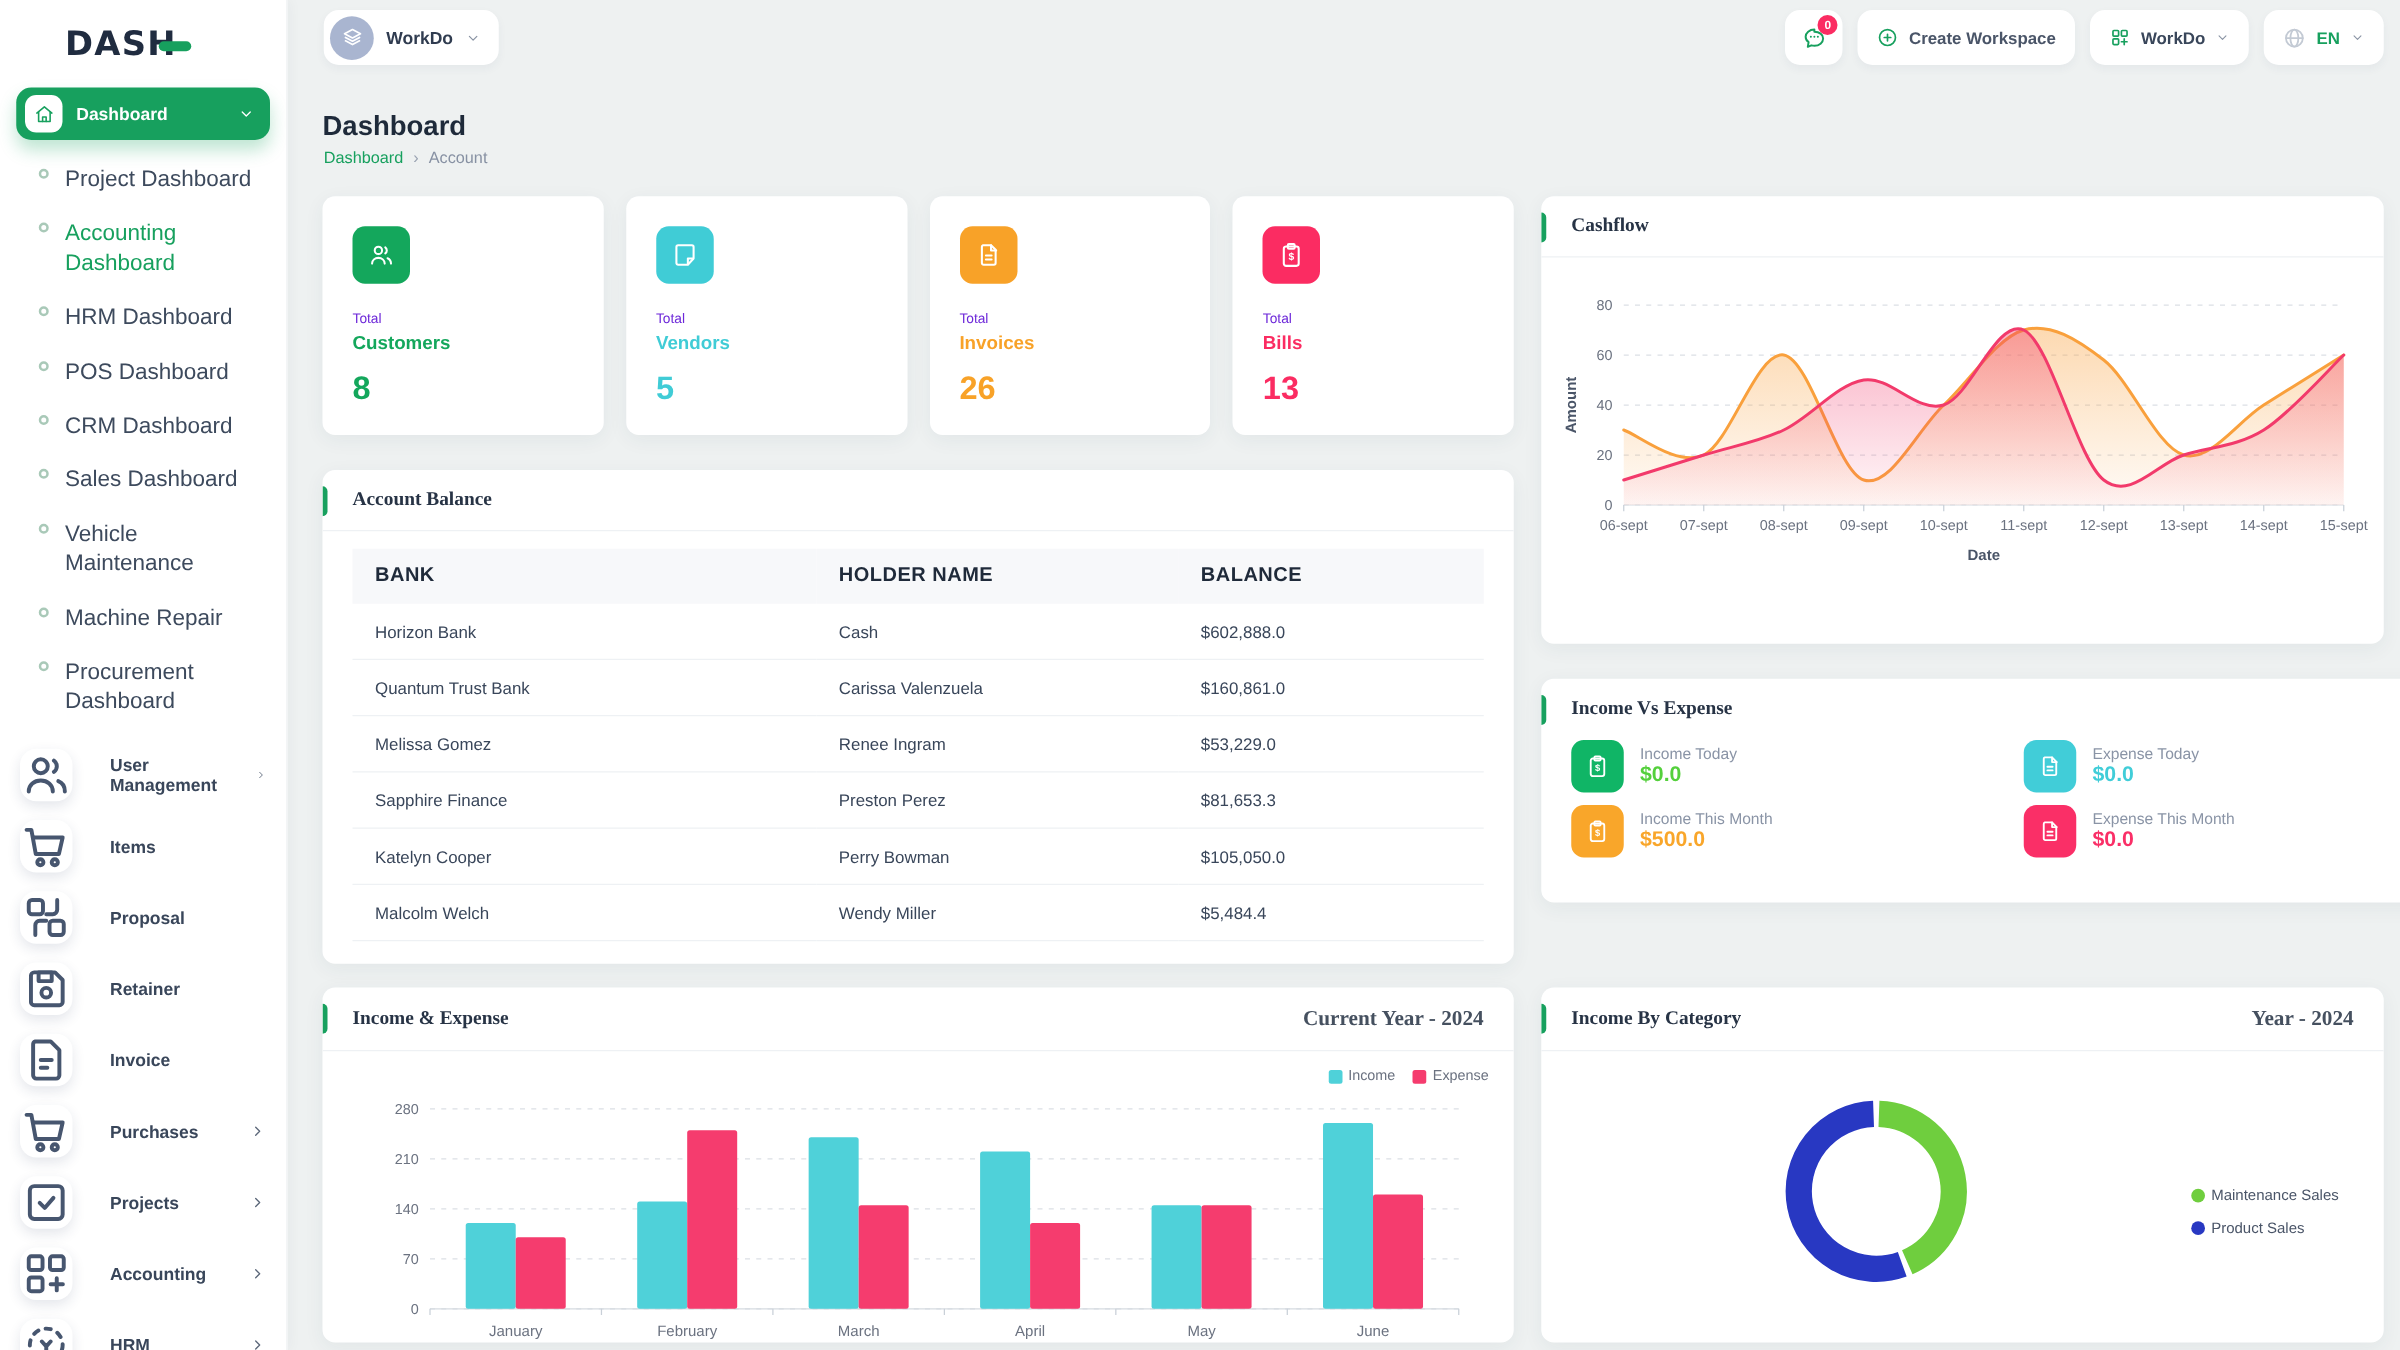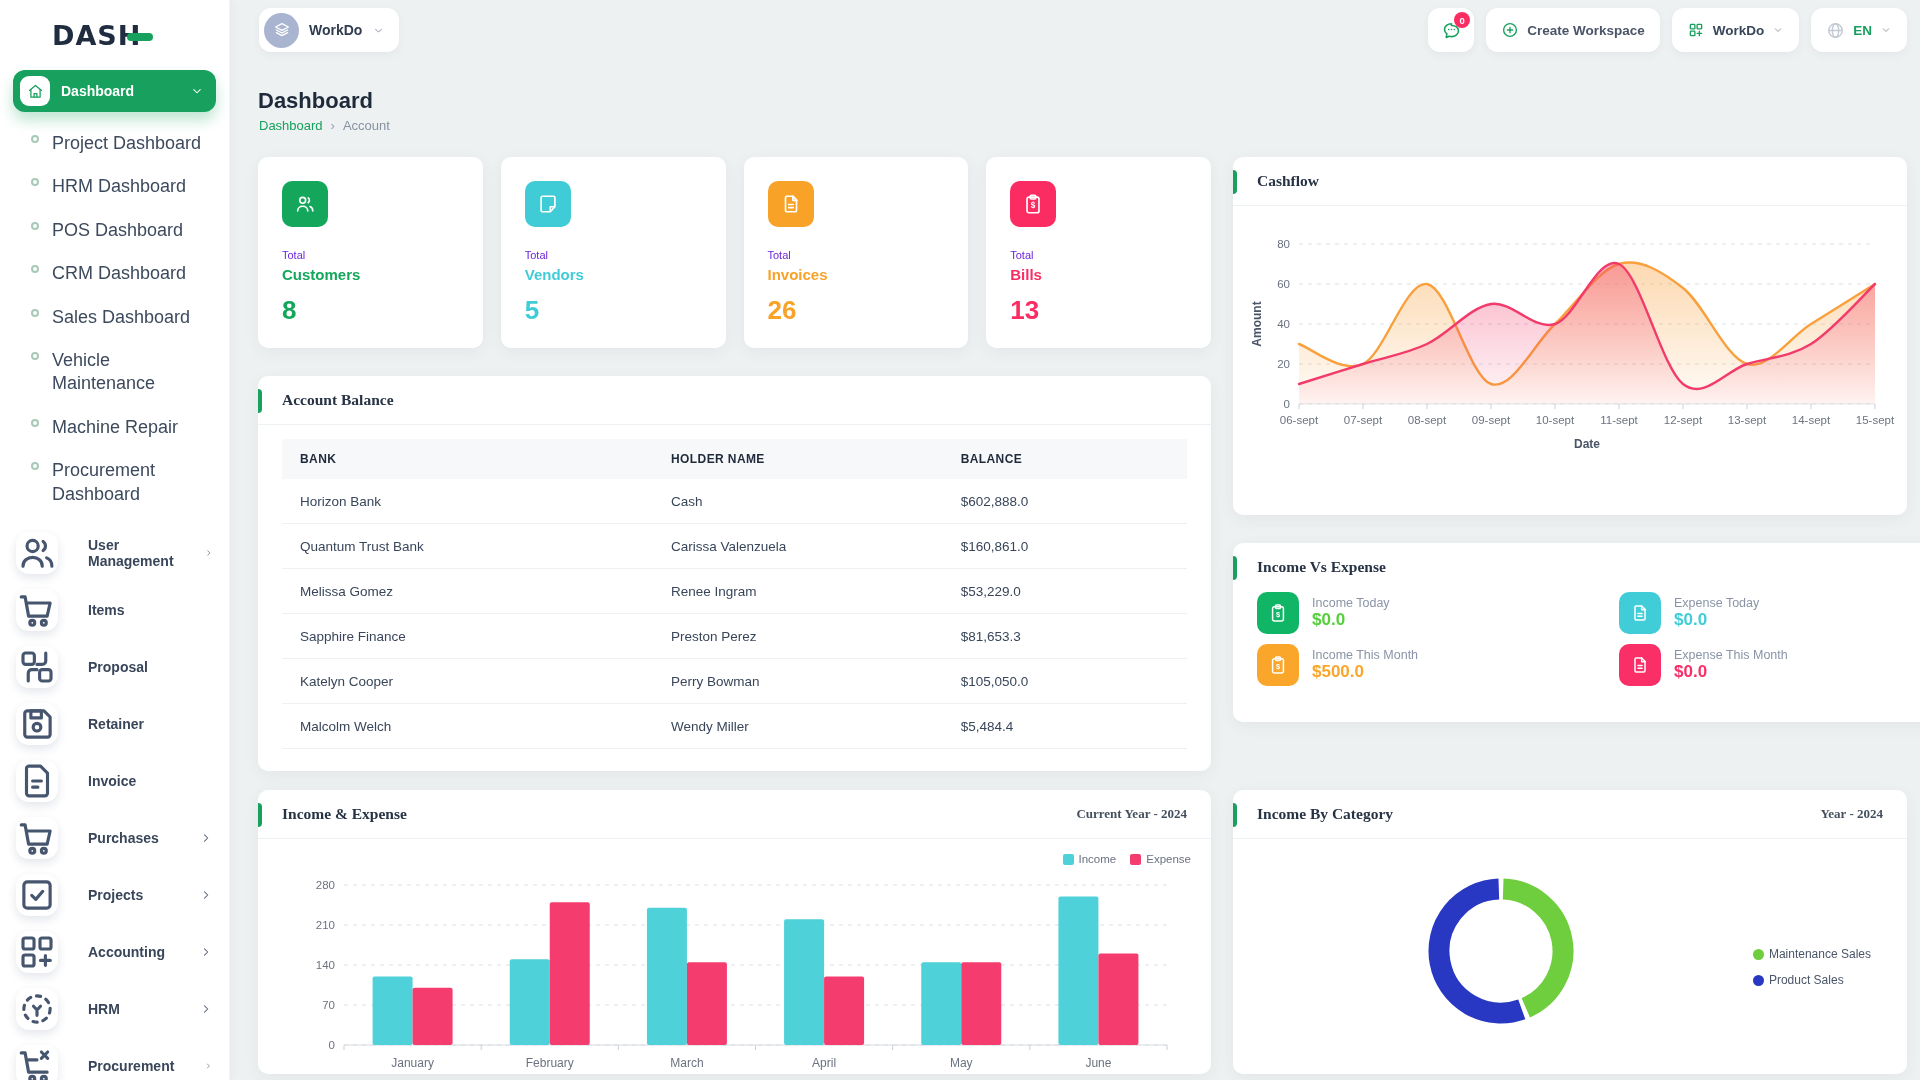--- a/index.html
+++ b/index.html
@@ -70,35 +70,35 @@
   .crumb-sep{color:#9aa3b2;font-size:13px;}
   .crumb-cur{color:#8791a3;}
 
   
   .panel{position:absolute;background:#fff;border-radius:10px;box-shadow:0 4px 16px rgba(40,60,90,.06);overflow:hidden;}
   .p-head{position:relative;display:flex;align-items:center;justify-content:space-between;
     padding:15px 24px;border-bottom:1px solid #eef1f4;font-family:Liberation Serif, serif;}
   .p-head.no-line{border-bottom:none;}
   .p-head:before{content:"";position:absolute;left:0;top:13px;width:4px;height:24px;background:#17a05e;border-radius:0 4px 4px 0;}
   .p-title{font-size:15.5px;font-weight:700;color:#273345;}
-  .p-sub{font-size:13px;font-weight:700;color:#45505f;}
+  .p-sub{font-size:17px;font-weight:700;color:#45505f;}
 
   
   .cards{position:absolute;left:258px;top:157px;width:953px;display:grid;grid-template-columns:repeat(4,1fr);gap:18px;}
   .stat-card{background:#fff;border-radius:10px;box-shadow:0 4px 16px rgba(40,60,90,.06);height:191px;padding:24px;position:relative;}
   .stat-ic{width:46px;height:46px;border-radius:10px;display:flex;align-items:center;justify-content:center;color:#fff;}
   .stat-ic svg{width:22px;height:22px;}
   .stat-total{margin-top:22px;font-size:11px;color:#6d28d9;}
   .stat-name{margin-top:5px;font-size:15px;font-weight:700;}
   .stat-val{margin-top:12px;font-size:26px;font-weight:700;}
 
   
   .tbl{margin:14px 24px 0;width:calc(100% - 48px);border-collapse:collapse;}
   .tbl thead tr{background:#f7f8fa;}
-  .tbl th{text-align:left;font-size:12px;font-weight:700;color:#1f2a3a;letter-spacing:.4px;padding:13px 18px;}
+  .tbl th{text-align:left;font-size:16px;font-weight:700;color:#1f2a3a;letter-spacing:.4px;padding:13px 18px;}
   .tbl td{font-size:13.5px;color:#39465a;padding:14.5px 18px;border-bottom:1px solid #eef1f4;}
   .tbl th.c1,.tbl td.c1{width:41%;}
   .tbl th.c2,.tbl td.c2{width:32%;}
   .tbl th.c3,.tbl td.c3{width:27%;}
 
   
   .ive-grid{display:grid;grid-template-columns:1fr 1fr;gap:10px 20px;padding:12px 24px;}
   .ive-item{display:flex;align-items:center;gap:13px;}
   .ive-ic{width:42px;height:42px;border-radius:10px;display:flex;align-items:center;justify-content:center;color:#fff;}
   .ive-ic svg{width:20px;height:20px;}
@@ -136,20 +136,24 @@
       <span class="chev ic">
           <svg viewBox="0 0 24 24">
             <path d="M6.5 9.5 12 15l5.5-5.5"></path>
           </svg>
         </span>
     </div>
     <div class="sub-list" id="dash-sub">
         <div class="sub-item">
           <span class="bullet"></span>
           <span class="s-lbl">Project Dashboard</span>
+        </div>
+        <div class="sub-item active">
+          <span class="bullet"></span>
+          <span class="s-lbl">Accounting Dashboard</span>
         </div>
         <div class="sub-item">
           <span class="bullet"></span>
           <span class="s-lbl">HRM Dashboard</span>
         </div>
         <div class="sub-item">
           <span class="bullet"></span>
           <span class="s-lbl">POS Dashboard</span>
         </div>
         <div class="sub-item">

